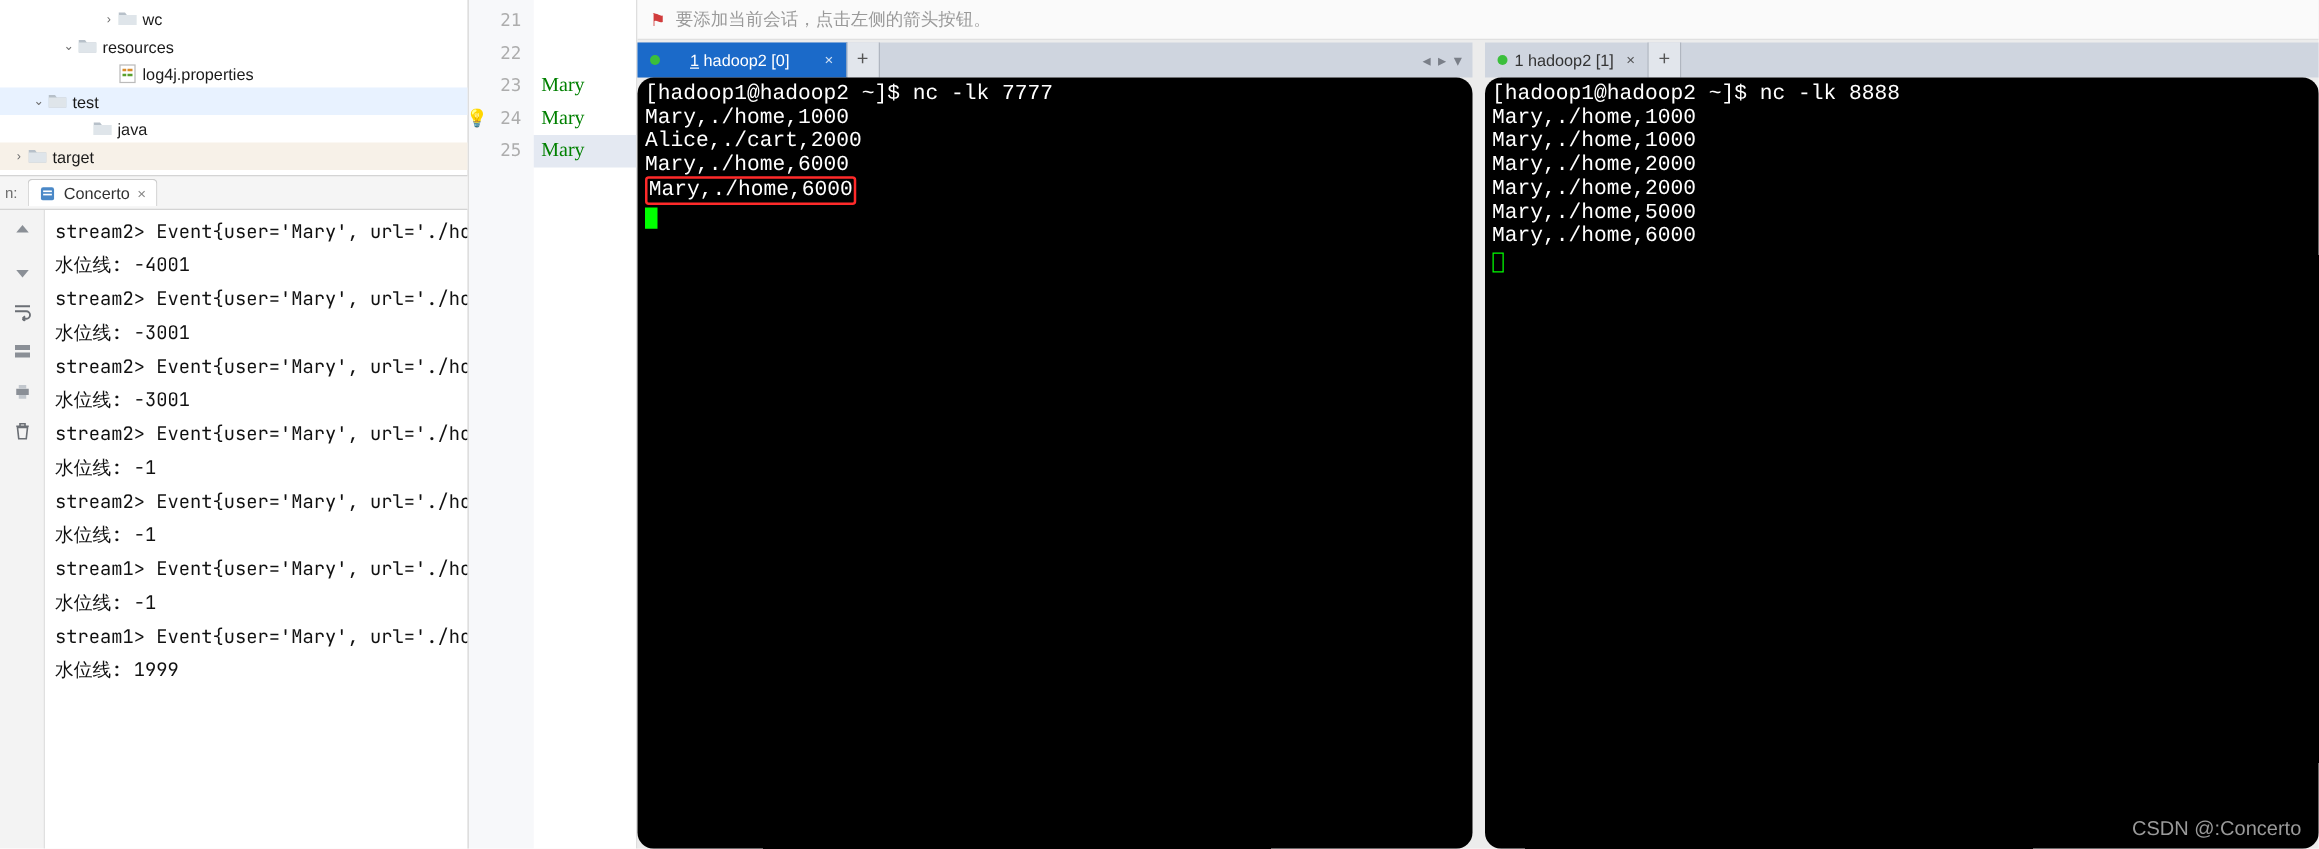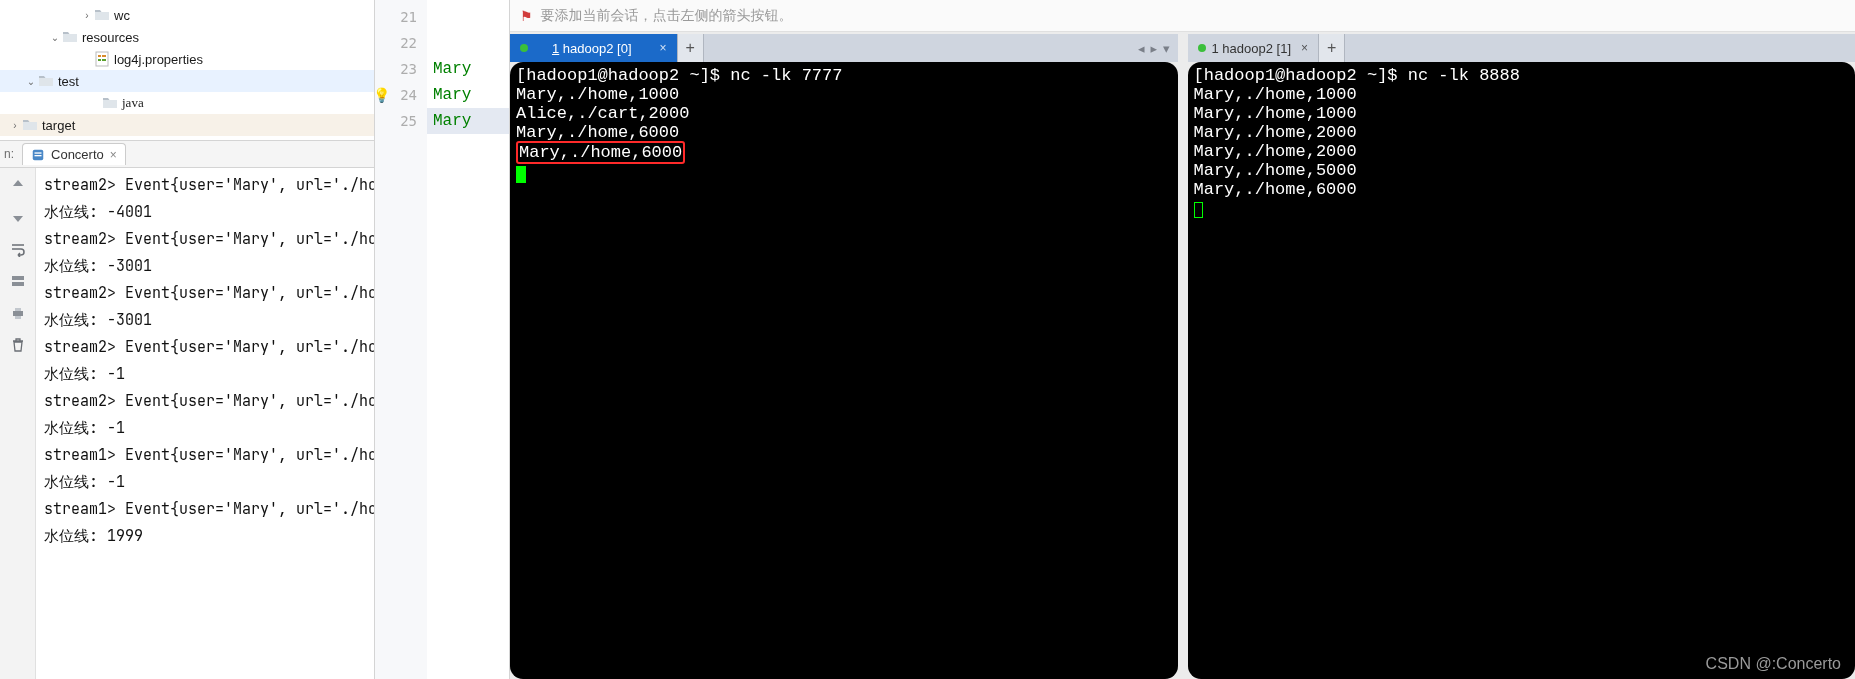--- a/index.html
+++ b/index.html
@@ -26,21 +26,21 @@
   .console-toolbar { width: 36px; background: #f3f3f3; border-right: 1px solid #e0e0e0; display: flex; flex-direction: column; align-items: center; padding-top: 6px; gap: 10px; }
   .console-toolbar .tb-btn { width: 22px; height: 22px; display: flex; align-items: center; justify-content: center; color: #595959; cursor: pointer; }
   .console-toolbar .tb-btn svg { width: 16px; height: 16px; }
   .console { flex: 1; font-family: "JetBrains Mono", Consolas, monospace; font-size: 15px; line-height: 27px; padding: 4px 8px; overflow: hidden; white-space: pre; color: #111; }
 
   
   .mid-panel { width: 135px; border-right: 1px solid #d4d4d4; background: #fff; display: flex; }
   .gutter { width: 52px; background: #f7f8fa; color: #adadad; font-family: Consolas, monospace; font-size: 14px; text-align: right; padding: 4px 10px 16px 0; line-height: 26px; }
   .gutter .gline { height: 26px; position: relative; }
   .gutter .bulb { position: absolute; left: -2px; color: #e8a33d; font-size: 14px; }
-  .editor-sliver { flex: 1; font-family: Liberation Mono, monospace; font-size: 16px; color: #008000; padding-top: 56px; line-height: 26px; }
+  .editor-sliver { flex: 1; font-family: Liberation Serif, serif; font-size: 16px; color: #008000; padding-top: 56px; line-height: 26px; }
   .editor-sliver .erow { height: 26px; padding-left: 6px; }
   .editor-sliver .erow.hl { background: #e4e9f2; }
 
   
   .right-area { flex: 1; display: flex; flex-direction: column; background: #ececec; }
   .top-hint-bar { height: 32px; background: #fafafa; border-bottom: 1px solid #e0e0e0; display: flex; align-items: center; padding: 0 10px; gap: 8px; color: #9a9a9a; }
   .flag-icon { color: #d13c3c; font-size: 14px; }
   .hint-text { font-size: 14px; }
 
   .term-row { flex: 1; display: flex; gap: 10px; padding-top: 2px; position: relative; }
@@ -104,21 +104,21 @@
         <div class="tree-row sel" style="padding-left: 24px;">
           <span class="twisty">⌄</span>
           <span class="icon">
             <svg viewBox="0 0 16 16">
               <path fill="#b7c0c9" d="M1 3h5l1.5 2H15v8H1z"></path>
               <path fill="#dfe5ea" d="M1 5h14v8H1z"></path>
             </svg>
           </span>
           <span class="tree-label">test</span>
         </div>
-        <div class="tree-row" style="padding-left: 88px; font-family: Liberation Serif, serif;">
+        <div class="tree-row" style="padding-left: 60px;">
           <span class="twisty"></span>
           <span class="icon">
             <svg viewBox="0 0 16 16">
               <path fill="#b7c0c9" d="M1 3h5l1.5 2H15v8H1z"></path>
               <path fill="#dfe5ea" d="M1 5h14v8H1z"></path>
             </svg>
           </span>
           <span class="tree-label">java</span>
         </div>
         <div class="tree-row target-row" style="padding-left: 8px;">

